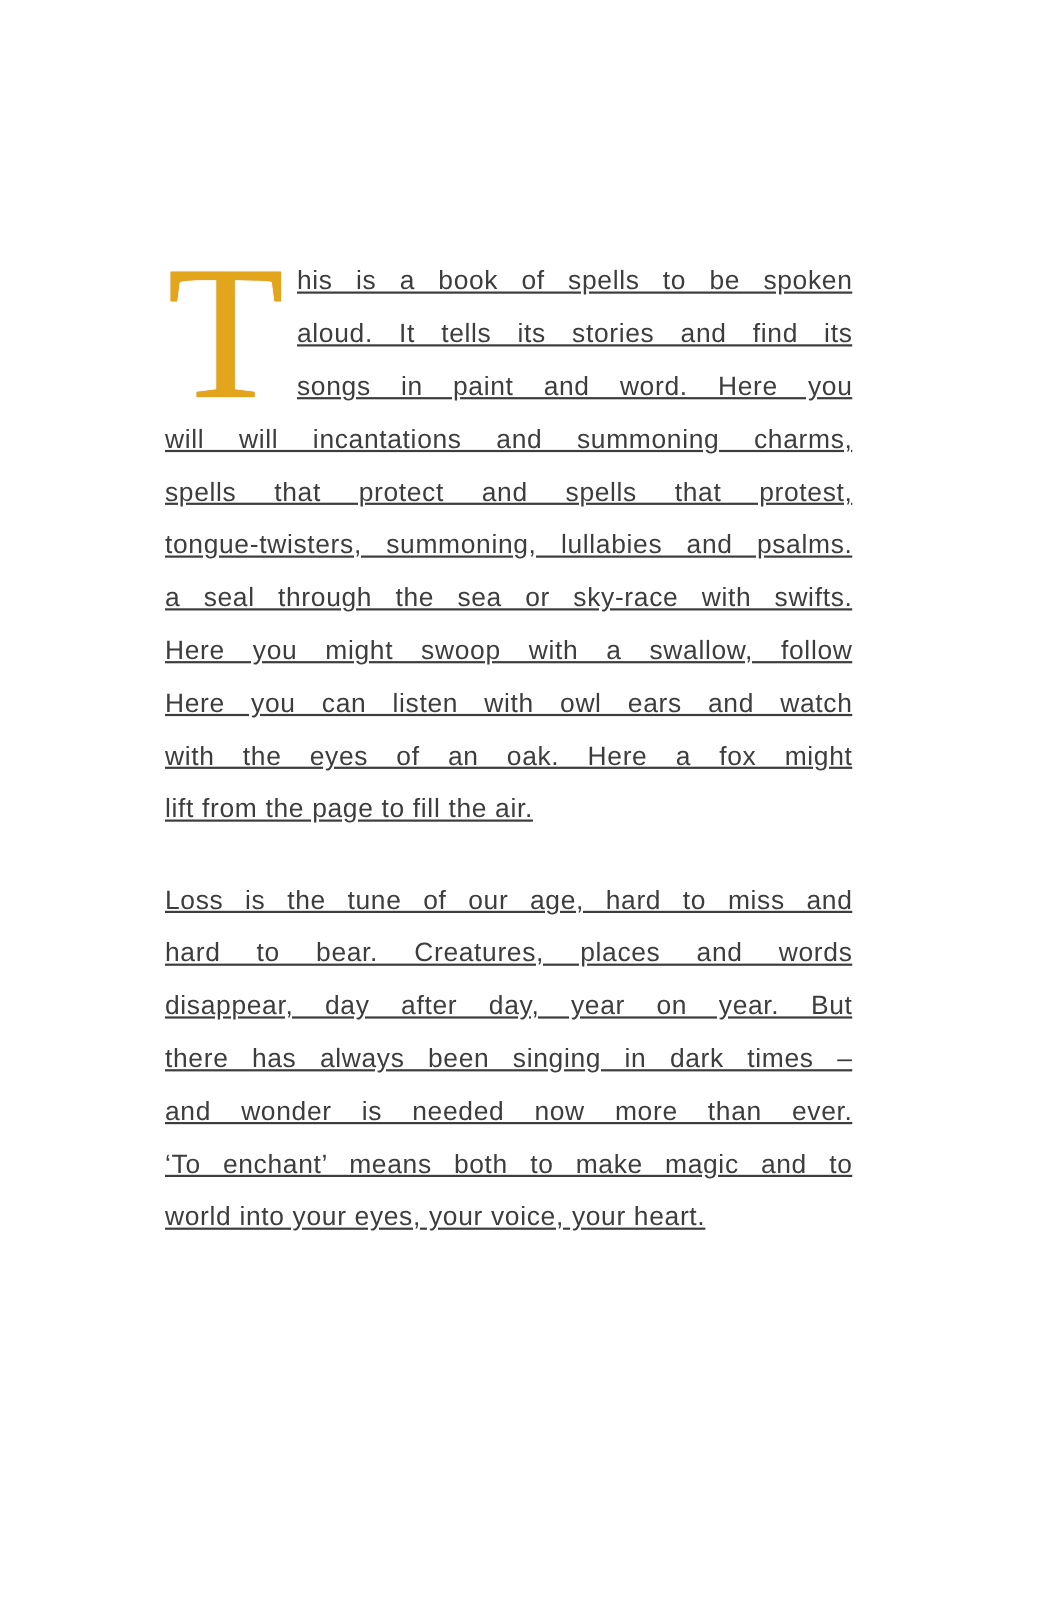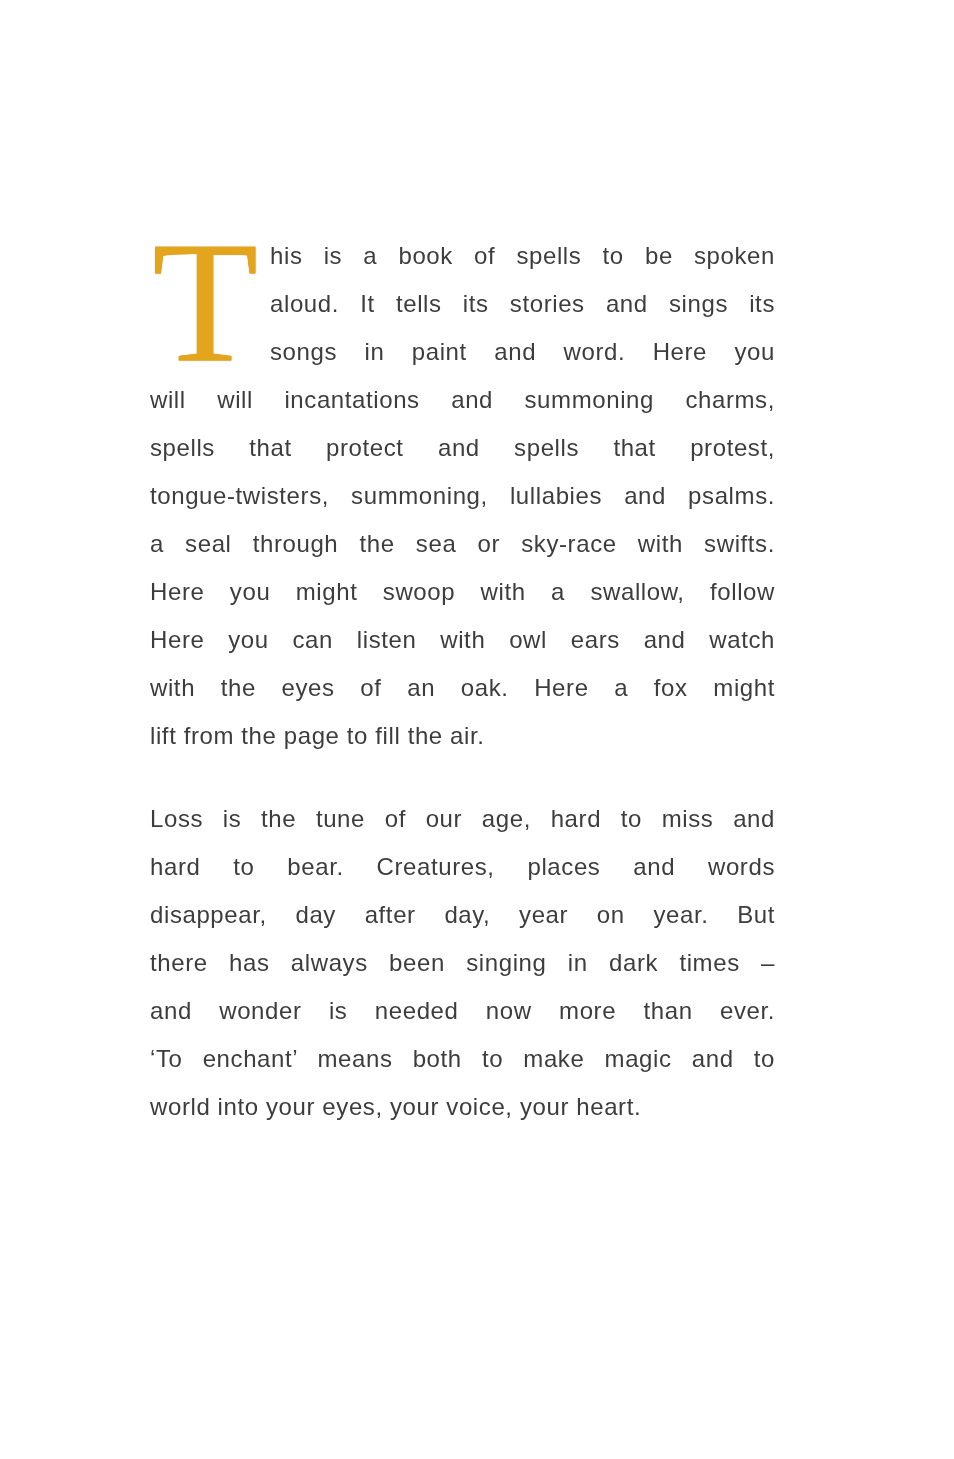--- a/index.html
+++ b/index.html
@@ -26,20 +26,21 @@
   }
   .para { position: relative; }
   .para2 { margin-top: 35px; }
   .line {
     height: 48px;
     line-height: 48px;
     text-align: justify;
     text-align-last: justify;
     text-justify: inter-word;
     overflow: hidden;
+    text-decoration: underline;
   }
   .line.last {
     text-align: right;
     text-align-last: left;
   }
   .indent { margin-left: 120px; }
   .dropcap {
     position: absolute;
     left: 2px;
     top: -16px;
@@ -56,21 +57,21 @@
 </head>
 <body>
 
 <main>
   <section class="text-block">
 
     <div class="para para1">
       <span class="dropcap">T</span>
       <div class="indent">
           <div class="line">his is a book of spells to be spoken</div>
-          <div class="line">aloud. It tells its stories and sings its</div>
+          <div class="line">aloud. It tells its stories and find its</div>
           <div class="line">songs in paint and word. Here you</div>
         </div>
       <div>
           <div class="line">will will incantations and summoning charms,</div>
           <div class="line">spells that protect and spells that protest,</div>
           <div class="line">tongue-twisters, summoning, lullabies and psalms.</div>
           <div class="line">a seal through the sea or sky-race with swifts.</div>
           <div class="line">Here you might swoop with a swallow, follow</div>
           <div class="line">Here you can listen with owl ears and watch</div>
           <div class="line">with the eyes of an oak. Here a fox might</div>

